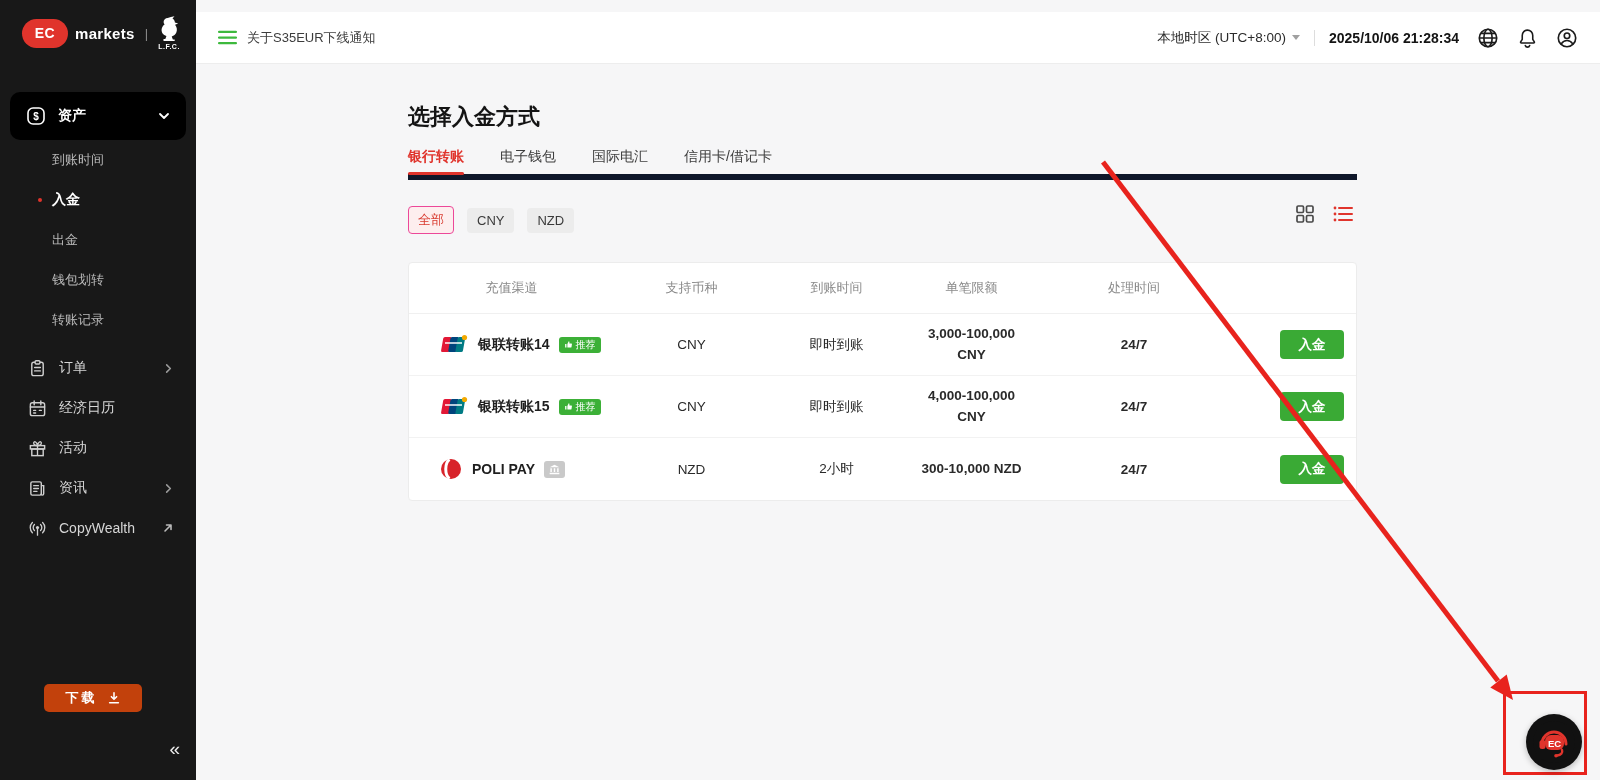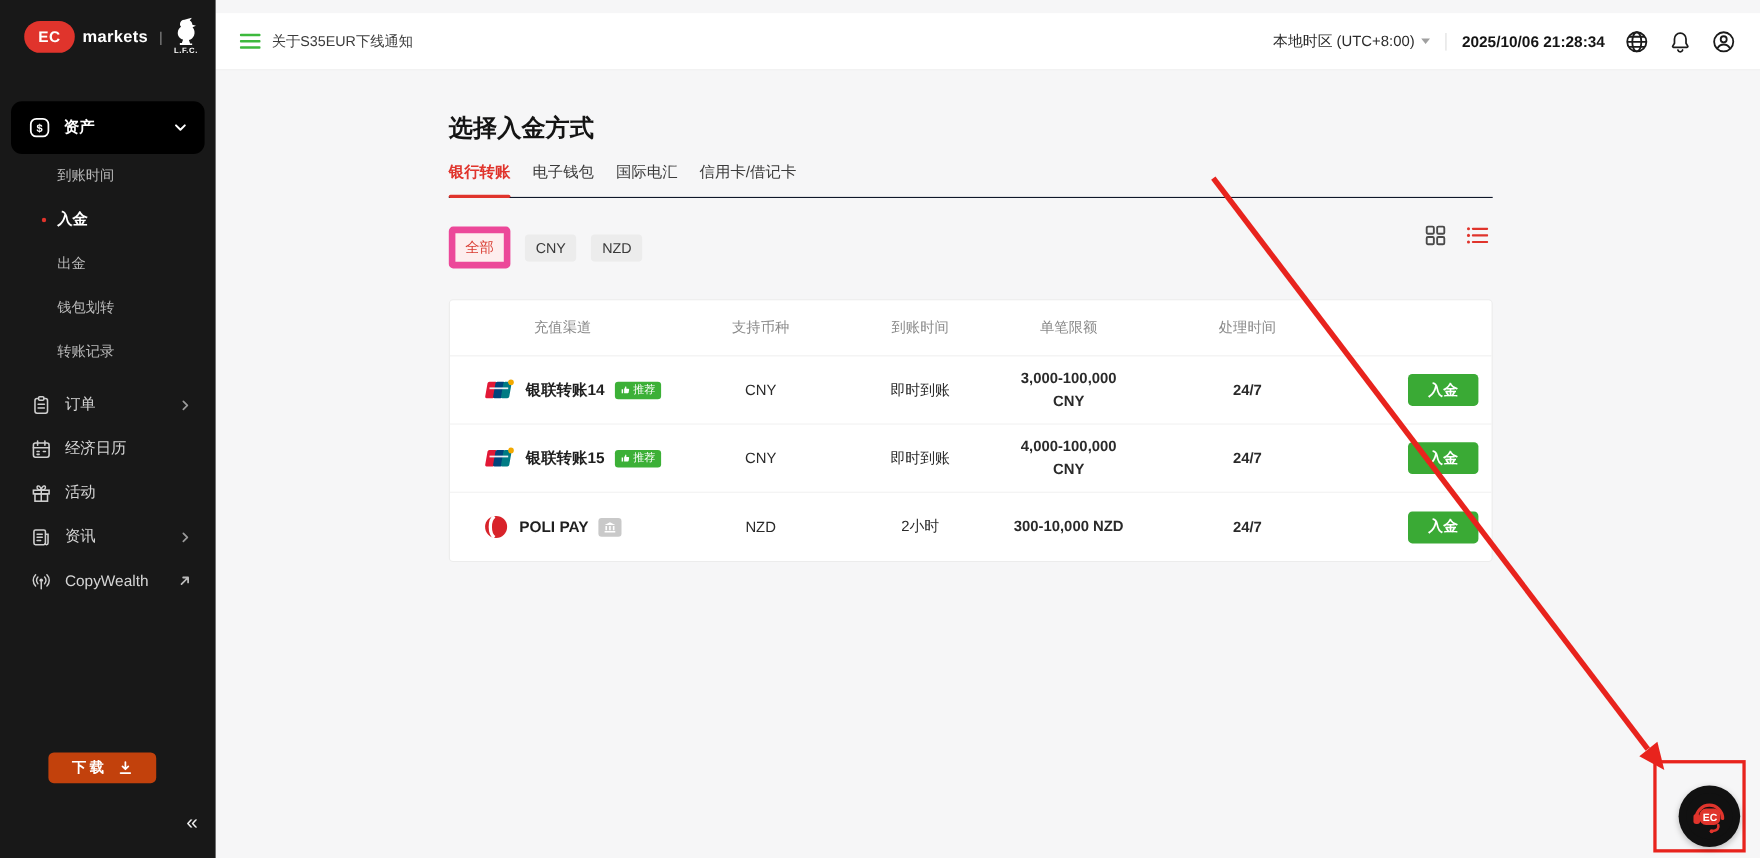--- a/index.html
+++ b/index.html
@@ -41,28 +41,28 @@
   .caret { width:0; height:0; border-left:4px solid transparent; border-right:4px solid transparent; border-top:5px solid #a0a0a0; }
   .v-div { width:1px; height:16px; background:#ddd; margin:0 14px; }
   .datetime { font-size:14px; color:#141414; font-weight:700; }
   .tb-icon { margin-left:18px; cursor:pointer; display:flex; align-items:center; }
 
   
   .main { position:absolute; left:196px; top:52px; right:0; bottom:0; background:#f6f6f7; overflow:hidden; }
   .content { position:absolute; left:212px; top:0; width:949px; }
   .page-title { margin-top:50px; font-size:22px; font-weight:700; color:#141414; }
 
-  .tabs { margin-top:16px; display:flex; gap:20px; border-bottom:1px solid #0f172a; height:32px; }
+  .tabs { margin-top:16px; display:flex; gap:36px; border-bottom:6px solid #0f172a; height:32px; }
   .tab { font-size:14px; color:#3c3c3c; cursor:pointer; position:relative; padding-bottom:12px; }
   .tab.active { color:#e0342c; font-weight:600; }
   .tab.active::after { content:""; position:absolute; left:0; right:0; bottom:-1px; height:3px; background:#e0342c; border-radius:2px; }
 
   .filter-row { margin-top:26px; display:flex; gap:13px; align-items:center; position:relative; }
   .chip { font-size:13px; padding:4px 9px; border-radius:4px; background:#ececec; color:#3a3a3a; cursor:pointer; border:1px solid transparent; }
-  .chip.active { background:#fdeeee; color:#d93b30; border:6px solid #ec4899; }
+  .chip.active { background:#fdeeee; color:#d93b30; border:1px solid #ec4899; }
   .view-toggles { position:absolute; right:4px; top:-2px; display:flex; gap:18px; align-items:center; }
   .view-toggles > span { cursor:pointer; display:flex; }
 
   .card { margin-top:28px; background:#fff; border:1px solid #ececec; border-radius:4px; width:949px; }
   .trow { display:grid; grid-template-columns:195px 175px 115px 155px 170px 1fr; align-items:center; }
   .thead { height:51px; border-bottom:1px solid #f0f0f0; }
   .th { font-size:13px; color:#8a8a8a; text-align:center; }
   .th:first-child { padding-left:10px; }
   .tbody-row { height:62px; border-bottom:1px solid #f2f2f2; }
   .tbody-row:last-child { border-bottom:none; }

